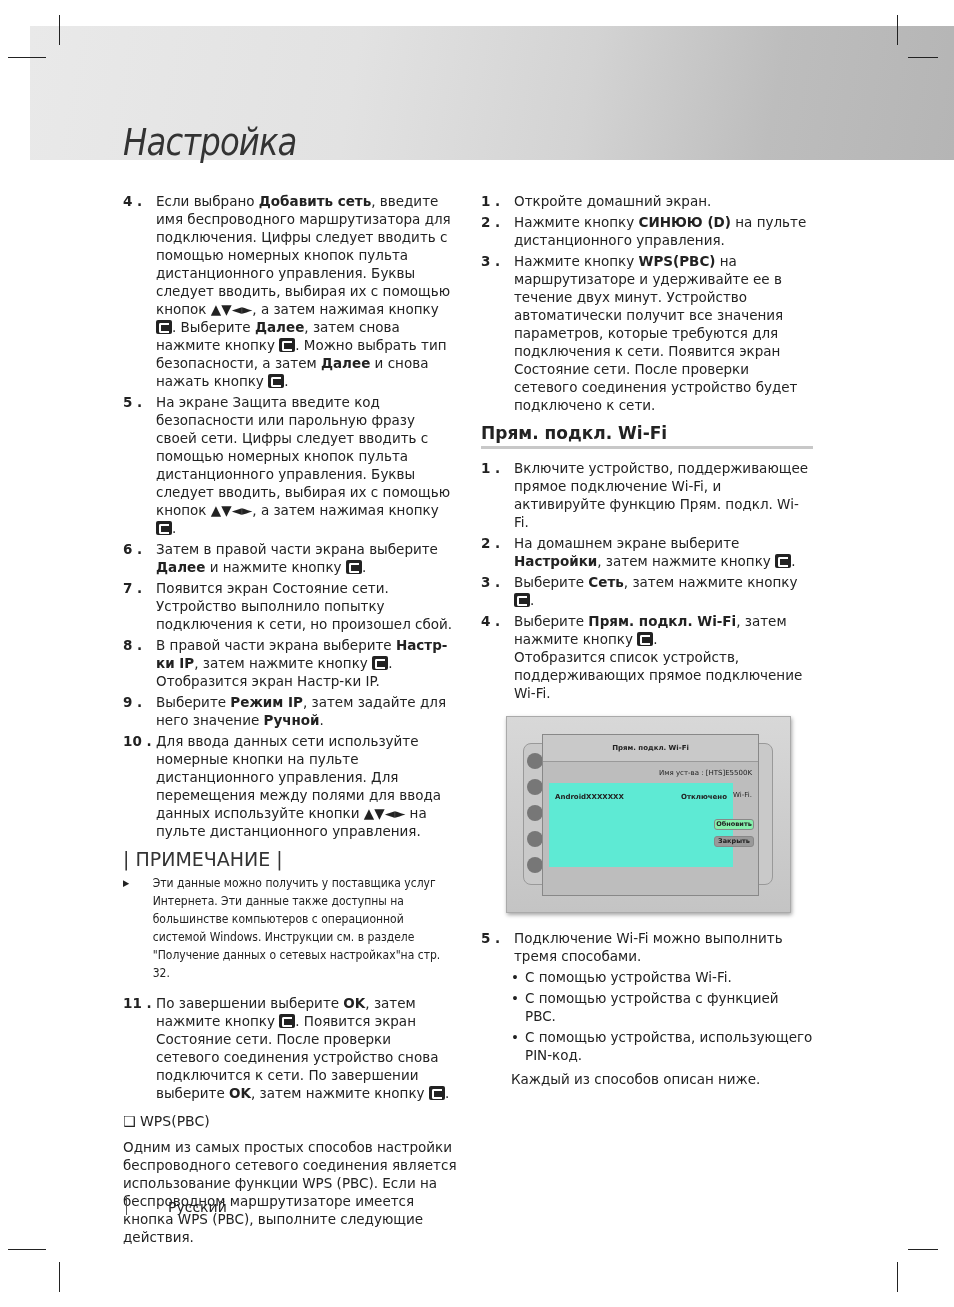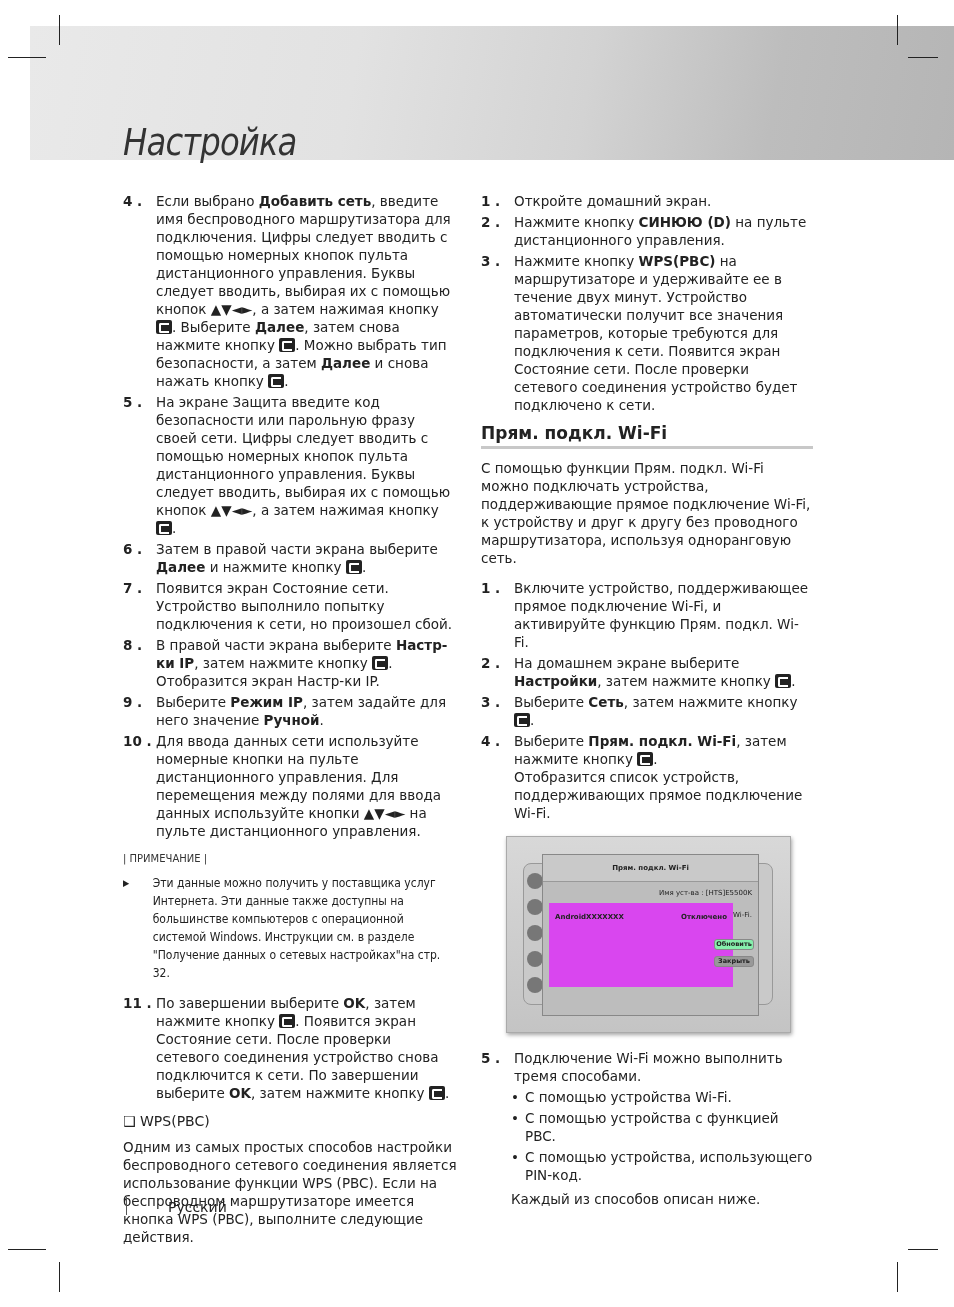--- a/index.html
+++ b/index.html
@@ -11,37 +11,37 @@
     font-family:"DejaVu Sans", sans-serif; font-weight:normal; color:#333; letter-spacing:-1px; transform:scaleX(0.85); transform-origin:left; }
   .crop { position:absolute; background:#222; }
   .col { position:absolute; font-size:13.5px; line-height:18px; }
   .col-left { left:123px; top:192px; width:335px; }
   .col-right { left:481px; top:192px; width:332px; }
   .step { display:flex; margin-bottom:3px; }
   .step .num { width:33px; flex:none; font-weight:bold; }
   .step .txt { flex:1; }
   .btn-icon { display:inline-block; width:16px; height:14px; background:#222; border-radius:2px; vertical-align:-2px; position:relative; }
   .btn-icon::after { content:""; position:absolute; left:3px; top:3px; width:8px; height:6px; border:2px solid #fff; border-right:none; border-radius:2px 0 0 2px; }
-  .note-title { font-size:10px; margin:10px 0 6px 0; color:#333; }
+  .note-title { font-size:19px; margin:10px 0 6px 0; color:#333; }
   .note { display:flex; font-size:12px; line-height:18px; transform:scaleX(0.9); transform-origin:left; width:370px; }
   .note .tri { width:33px; flex:none; font-size:9px; }
   .subhead { font-weight:normal; font-size:14px; margin:10px 0 8px 0; }
   .para { margin-bottom:12px; }
   .section-title { font-size:17px; font-weight:bold; padding-bottom:4px; border-bottom:3px solid #c8c8c8; margin:10px 0 10px 0; }
   .bullet { display:flex; margin-left:30px; margin-bottom:3px; }
   .bullet .dot { width:14px; flex:none; }
   .screen { position:relative; width:283px; height:195px; margin:14px 0 16px 25px;
     background:linear-gradient(#d8d8d8,#c4c4c4); border:1px solid #aaa; box-shadow:1px 2px 4px rgba(0,0,0,.35); }
   .screen .frame { position:absolute; left:16px; top:26px; width:248px; height:140px; border:1px solid #999; border-radius:8px; background:#c9c9c9; }
   .screen .icons { position:absolute; left:20px; top:36px; width:18px; }
   .screen .icons div { width:16px; height:16px; border-radius:50%; background:#777; margin-bottom:10px; }
   .dialog { position:absolute; left:35px; top:17px; width:215px; height:160px; background:#bdbdbd; border:1px solid #888; font-size:7px; }
   .dialog .dtitle { text-align:center; font-weight:bold; padding:4px 0; border-bottom:1px solid #999; background:#c9c9c9; }
   .dialog .dname, .dialog .dprompt { padding:2px 6px; font-weight:normal;text-align:right; }
-  .dialog .list { position:absolute; left:6px; top:48px; width:184px; height:84px; background:#d946ef; }
+  .dialog .list { position:absolute; left:6px; top:48px; width:184px; height:84px; background:#5eead4; }
   .dialog .list .row { display:flex; justify-content:space-between; padding:5px 6px; font-weight:bold; }
   .dialog .dbtn { position:absolute; left:171px; width:38px; height:9px; font-size:6.5px; font-weight:bold; text-align:center; line-height:9px; border-radius:3px; background:#86efac; border:1px solid #888; }
   .dialog .footer { position:absolute; left:0; bottom:0; width:100%; border-top:1px solid #999; padding:3px 0; font-size:6.5px; text-align:right; }
   .dialog .footer span { margin-right:8px; }
   .footer-lang { position:absolute; left:168px; top:1199px; font-size:14px; }
   .footer-bar { position:absolute; left:126px; top:1197px; width:1px; height:18px; background:#555; }
 </style>
 </head>
 <body>
 
@@ -113,21 +113,20 @@
       <div class="step">
         <span class="num">2 .</span>
         <span class="txt">Нажмите кнопку <b>СИНЮЮ (D)</b> на пульте дистанционного управления.</span>
       </div>
       <div class="step">
         <span class="num">3 .</span>
         <span class="txt">Нажмите кнопку <b>WPS(PBC)</b> на маршрутизаторе и удерживайте ее в течение двух минут. Устройство автоматически получит все значения параметров, которые требуются для подключения к сети. Появится экран Состояние сети. После проверки сетевого соединения устройство будет подключено к сети.</span>
       </div>
     </div>
   <div class="section-title">Прям. подкл. Wi-Fi</div>
-  <div class="para">С помощью функции Прям. подкл. Wi-Fi можно подключать устройства, поддерживающие прямое подключение Wi-Fi, к устройству и друг к другу без проводного маршрутизатора, используя одноранговую сеть.</div>
   <div id="right-steps-b">
       <div class="step">
         <span class="num">1 .</span>
         <span class="txt">Включите устройство, поддерживающее прямое подключение Wi-Fi, и активируйте функцию Прям. подкл. Wi-Fi.</span>
       </div>
       <div class="step">
         <span class="num">2 .</span>
         <span class="txt">На домашнем экране выберите <b>Настройки</b>, затем нажмите кнопку <span class="btn-icon"></span>.</span>
       </div>
       <div class="step">

